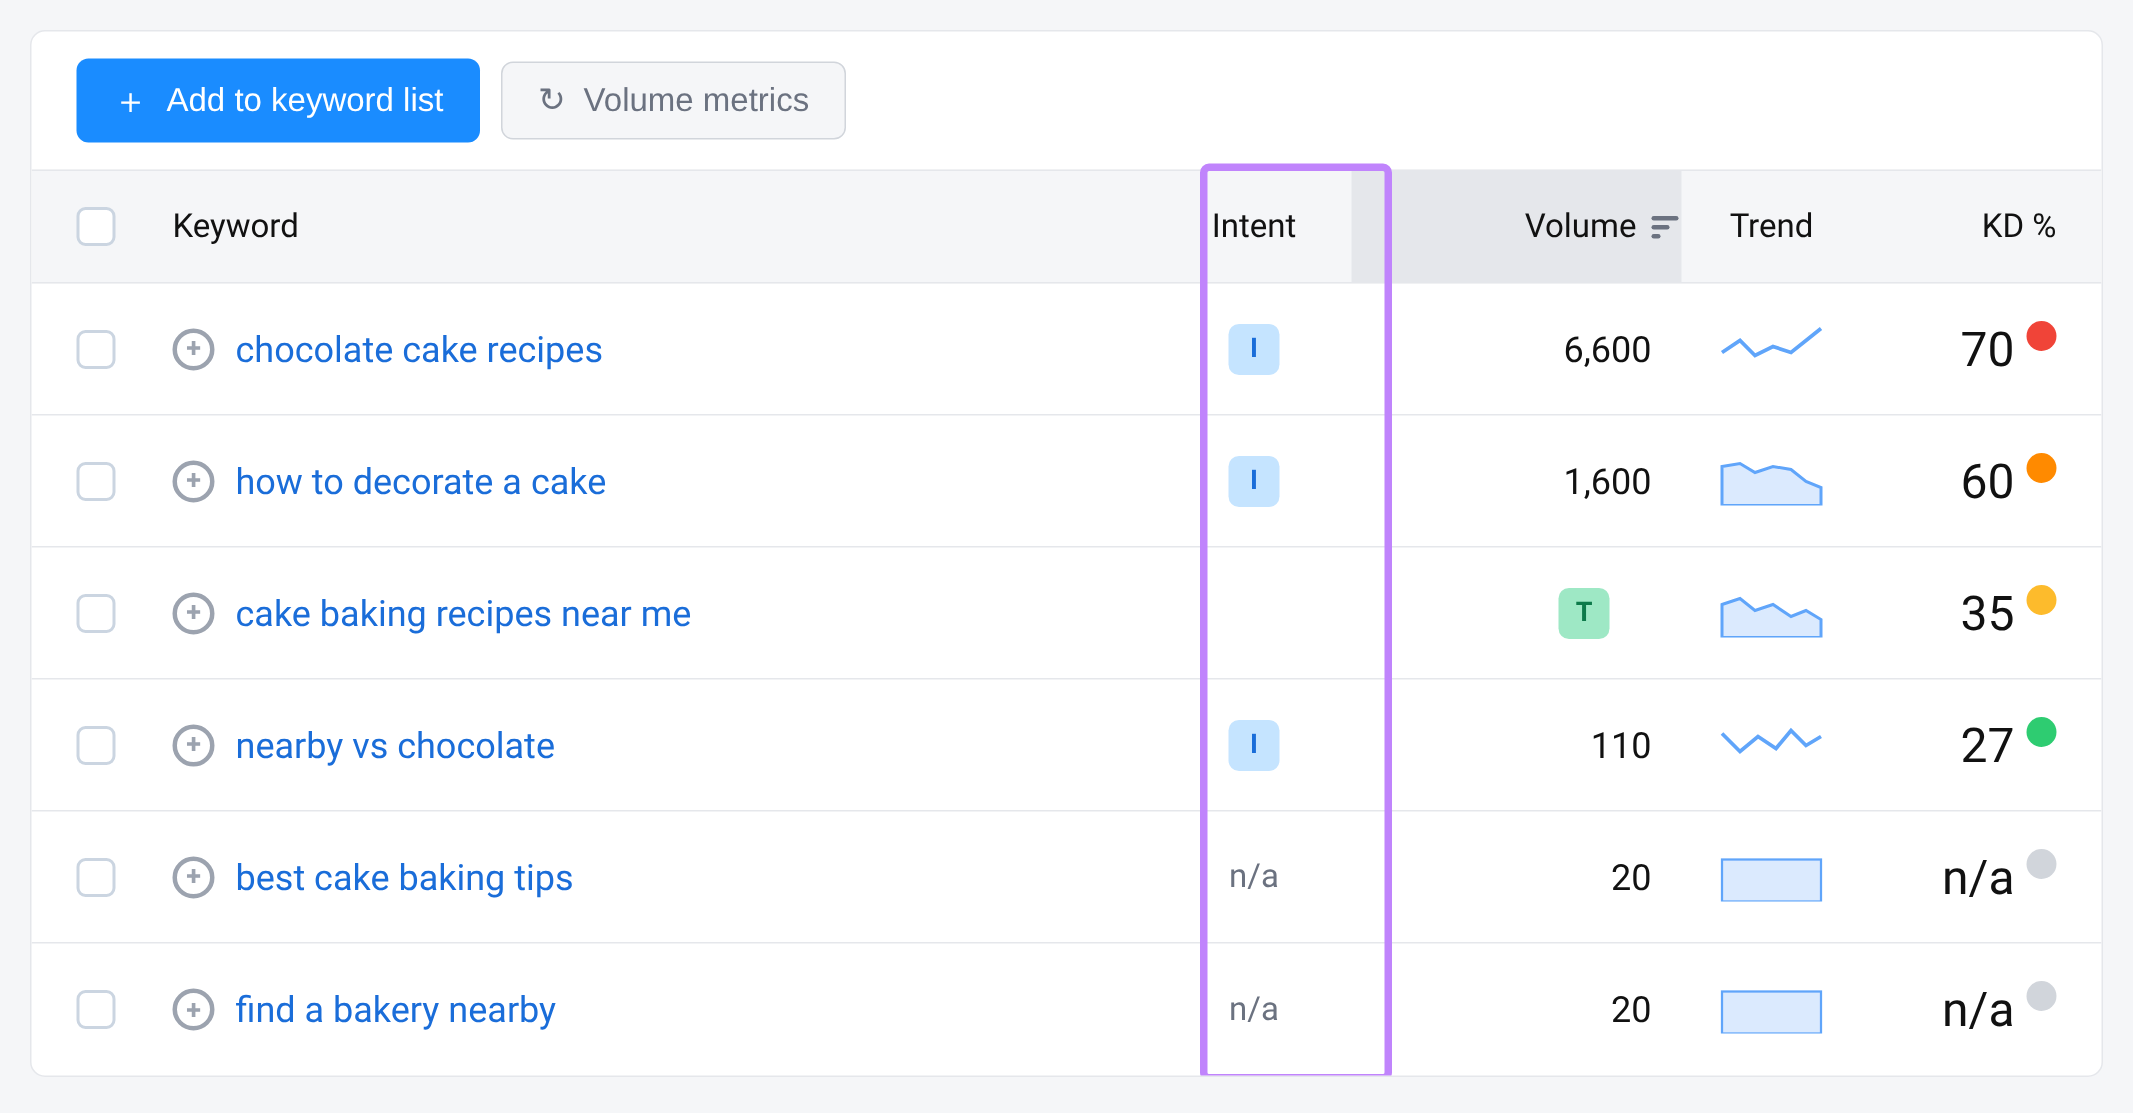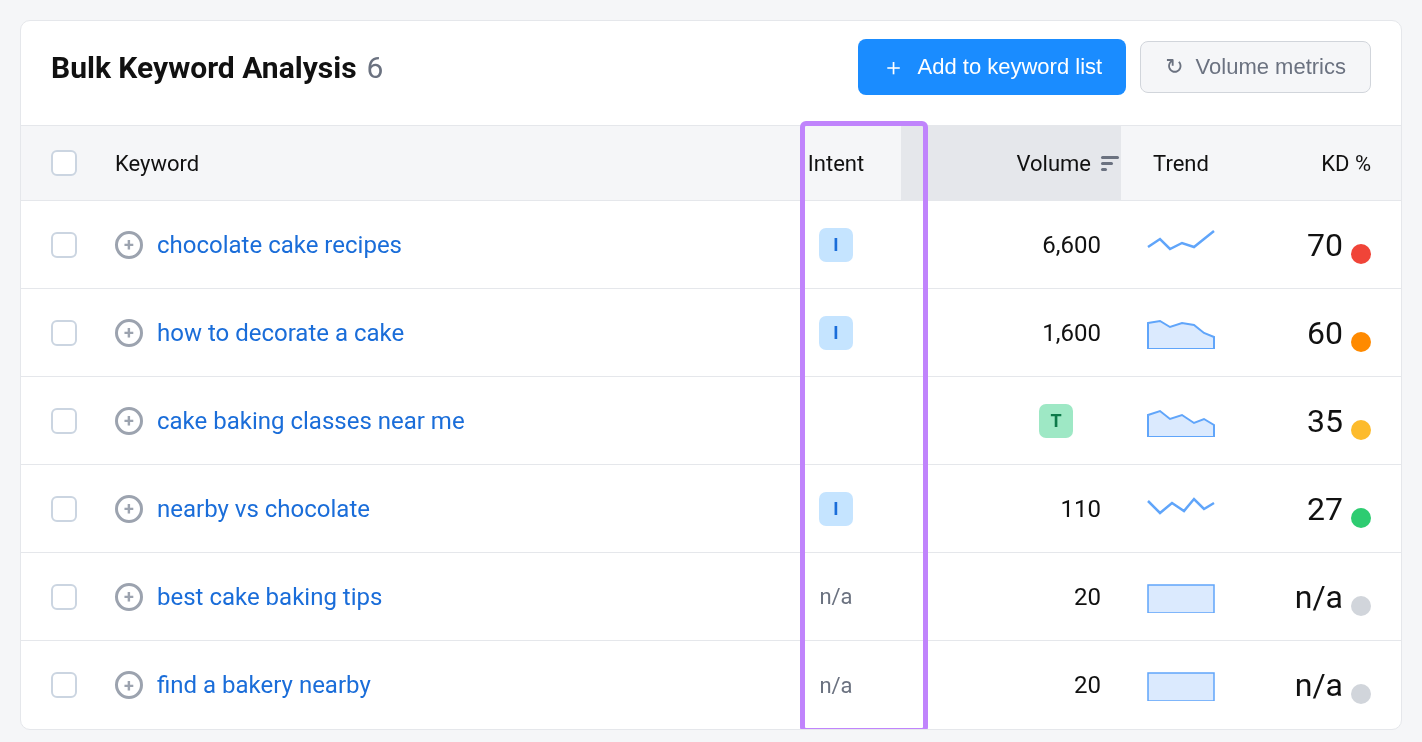--- a/index.html
+++ b/index.html
@@ -14,52 +14,48 @@
 .btn-primary{background:#1a8cff;color:#fff;}
 .btn-secondary{background:#f5f6f8;color:#6b7280;border:1px solid #d1d5db;}
 .icon-plus{font-size:24px;font-weight:400;}
 .icon-refresh{font-size:22px;}
 .table-header{display:flex;align-items:center;background:#f5f6f8;border-top:1px solid #e5e7eb;border-bottom:1px solid #e5e7eb;height:76px;padding:0 30px;}
 .col-check{width:60px;display:flex;align-items:center;}
 .col-keyword{flex:1;padding-left:4px;}
 .col-intent{width:130px;text-align:center;position:relative;}
 .col-volume{width:220px;text-align:right;padding-right:20px;display:flex;justify-content:flex-end;align-items:center;gap:8px;}
 .col-trend{width:120px;text-align:center;}
-.col-kd{width:130px;text-align:right;display:flex;justify-content:flex-end;align-items:flex-end;gap:8px;}
+.col-kd{width:130px;text-align:right;display:flex;justify-content:flex-end;align-items:flex-start;gap:8px;}
 .th{font-size:22px;color:#111;font-weight:400;}
 .volume-sorted{background:#e5e7eb;height:100%;display:flex;align-items:center;justify-content:flex-end;padding-right:2px;gap:10px;}
 .col-volume-wrap{width:220px;height:100%;}
 .table-body{position:relative;}
 .intent-box-border{position:absolute;left:779px;top:-4px;width:128px;height:calc(100% + 8px);border:5px solid #c084fc;border-radius:6px;pointer-events:none;z-index:5;}
 .row{display:flex;align-items:center;padding:0 30px;height:88px;border-bottom:1px solid #e5e7eb;}
 .row:last-child{border-bottom:none;}
 .checkbox{width:26px;height:26px;border:2px solid #cbd5e1;border-radius:6px;background:#fff;cursor:pointer;}
 .add-icon{width:28px;height:28px;border:3px solid #9ca3af;border-radius:50%;display:inline-flex;align-items:center;justify-content:center;color:#9ca3af;font-weight:700;font-size:18px;margin-right:14px;cursor:pointer;}
 .keyword-link{color:#1a6dd9;font-size:24px;cursor:pointer;}
 .intent-badge{display:inline-flex;align-items:center;justify-content:center;width:34px;height:34px;border-radius:7px;font-weight:700;font-size:18px;}
 .intent-I{background:#c5e4ff;color:#1a6dd9;}
 .intent-T{background:#9ee8c5;color:#0d7a4a;}
 .intent-na{color:#6b7280;font-size:22px;}
 .volume-val{font-size:24px;color:#111;}
 .trend-svg{width:70px;height:36px;}
 .kd-val{font-size:32px;color:#111;}
 .kd-dot{width:20px;height:20px;border-radius:50%;display:inline-block;}
 .sort-icon{display:inline-flex;flex-direction:column;gap:3px;}
 .sort-line{background:#6b7280;height:3px;border-radius:2px;}
-.table-wrapper{position:relative;margin-top:12px;}
+.table-wrapper{position:relative;}
 </style>
 </head>
 <body>
 
 <div class="card">
   <div class="header">
-    <div class="header-left">
-      <span class="title">Bulk Keyword Analysis</span>
-      <span class="count">6</span>
-    </div>
     <div class="header-right">
       <button class="btn btn-primary">
         <span class="icon-plus">＋</span>
         <span>Add to keyword list</span>
       </button>
       <button class="btn btn-secondary">
         <span class="icon-refresh">↻</span>
         <span>Volume metrics</span>
       </button>
     </div>
@@ -130,21 +126,21 @@
       <span class="kd-val">60</span>
       <span class="kd-dot" style="background:#ff8a00"></span>
     </div>
         </div>
         <div class="row">
     <div class="col-check">
       <div class="checkbox"></div>
     </div>
     <div class="col-keyword" style="display:flex;align-items:center;">
       <span class="add-icon">+</span>
-      <span class="keyword-link">cake baking classes near me</span>
+      <span class="keyword-link">cake baking recipes near me</span>
     </div>
     <div class="col-intent"><span class="intent-badge intent-T">T</span></div>
     <div class="col-trend"><svg class="trend-svg" viewBox="0 0 70 36">
               <path fill="#dbeafe" stroke="#60a5fa" stroke-width="2" d="M2,14 L14,10 L24,18 L36,14 L48,22 L58,18 L68,24 L68,36 L2,36 Z"></path>
             </svg></div>
     <div class="col-kd">
       <span class="kd-val">35</span>
       <span class="kd-dot" style="background:#fdbb2c"></span>
     </div>
         </div>

